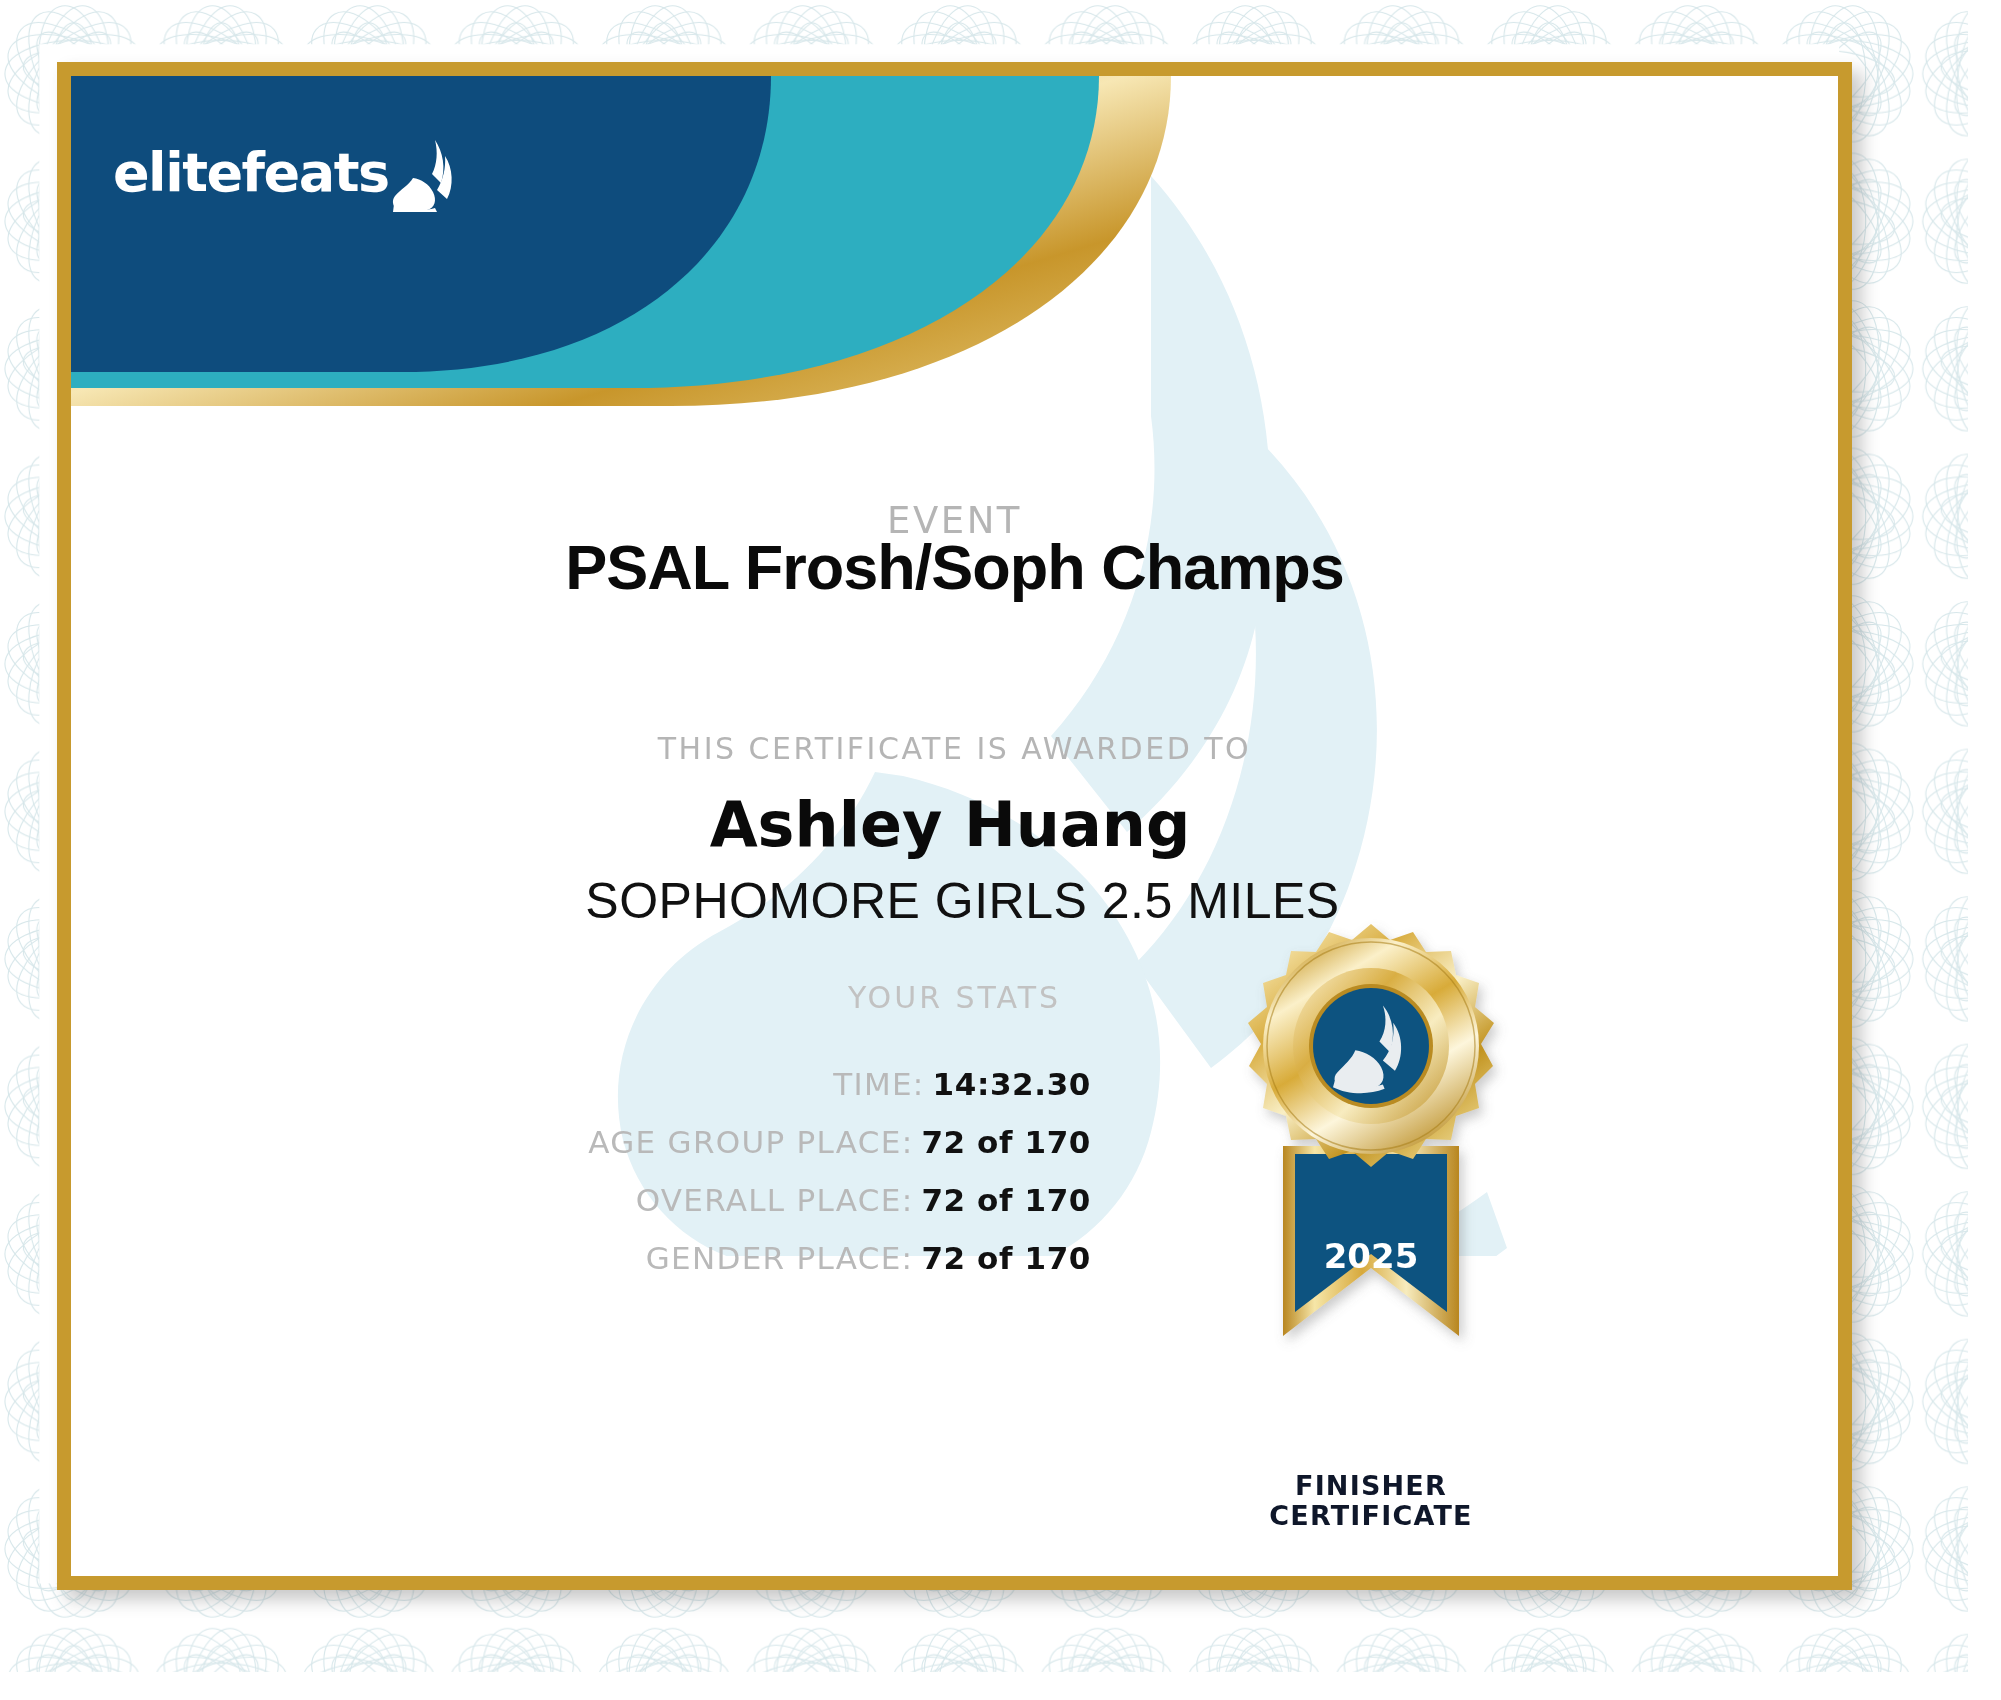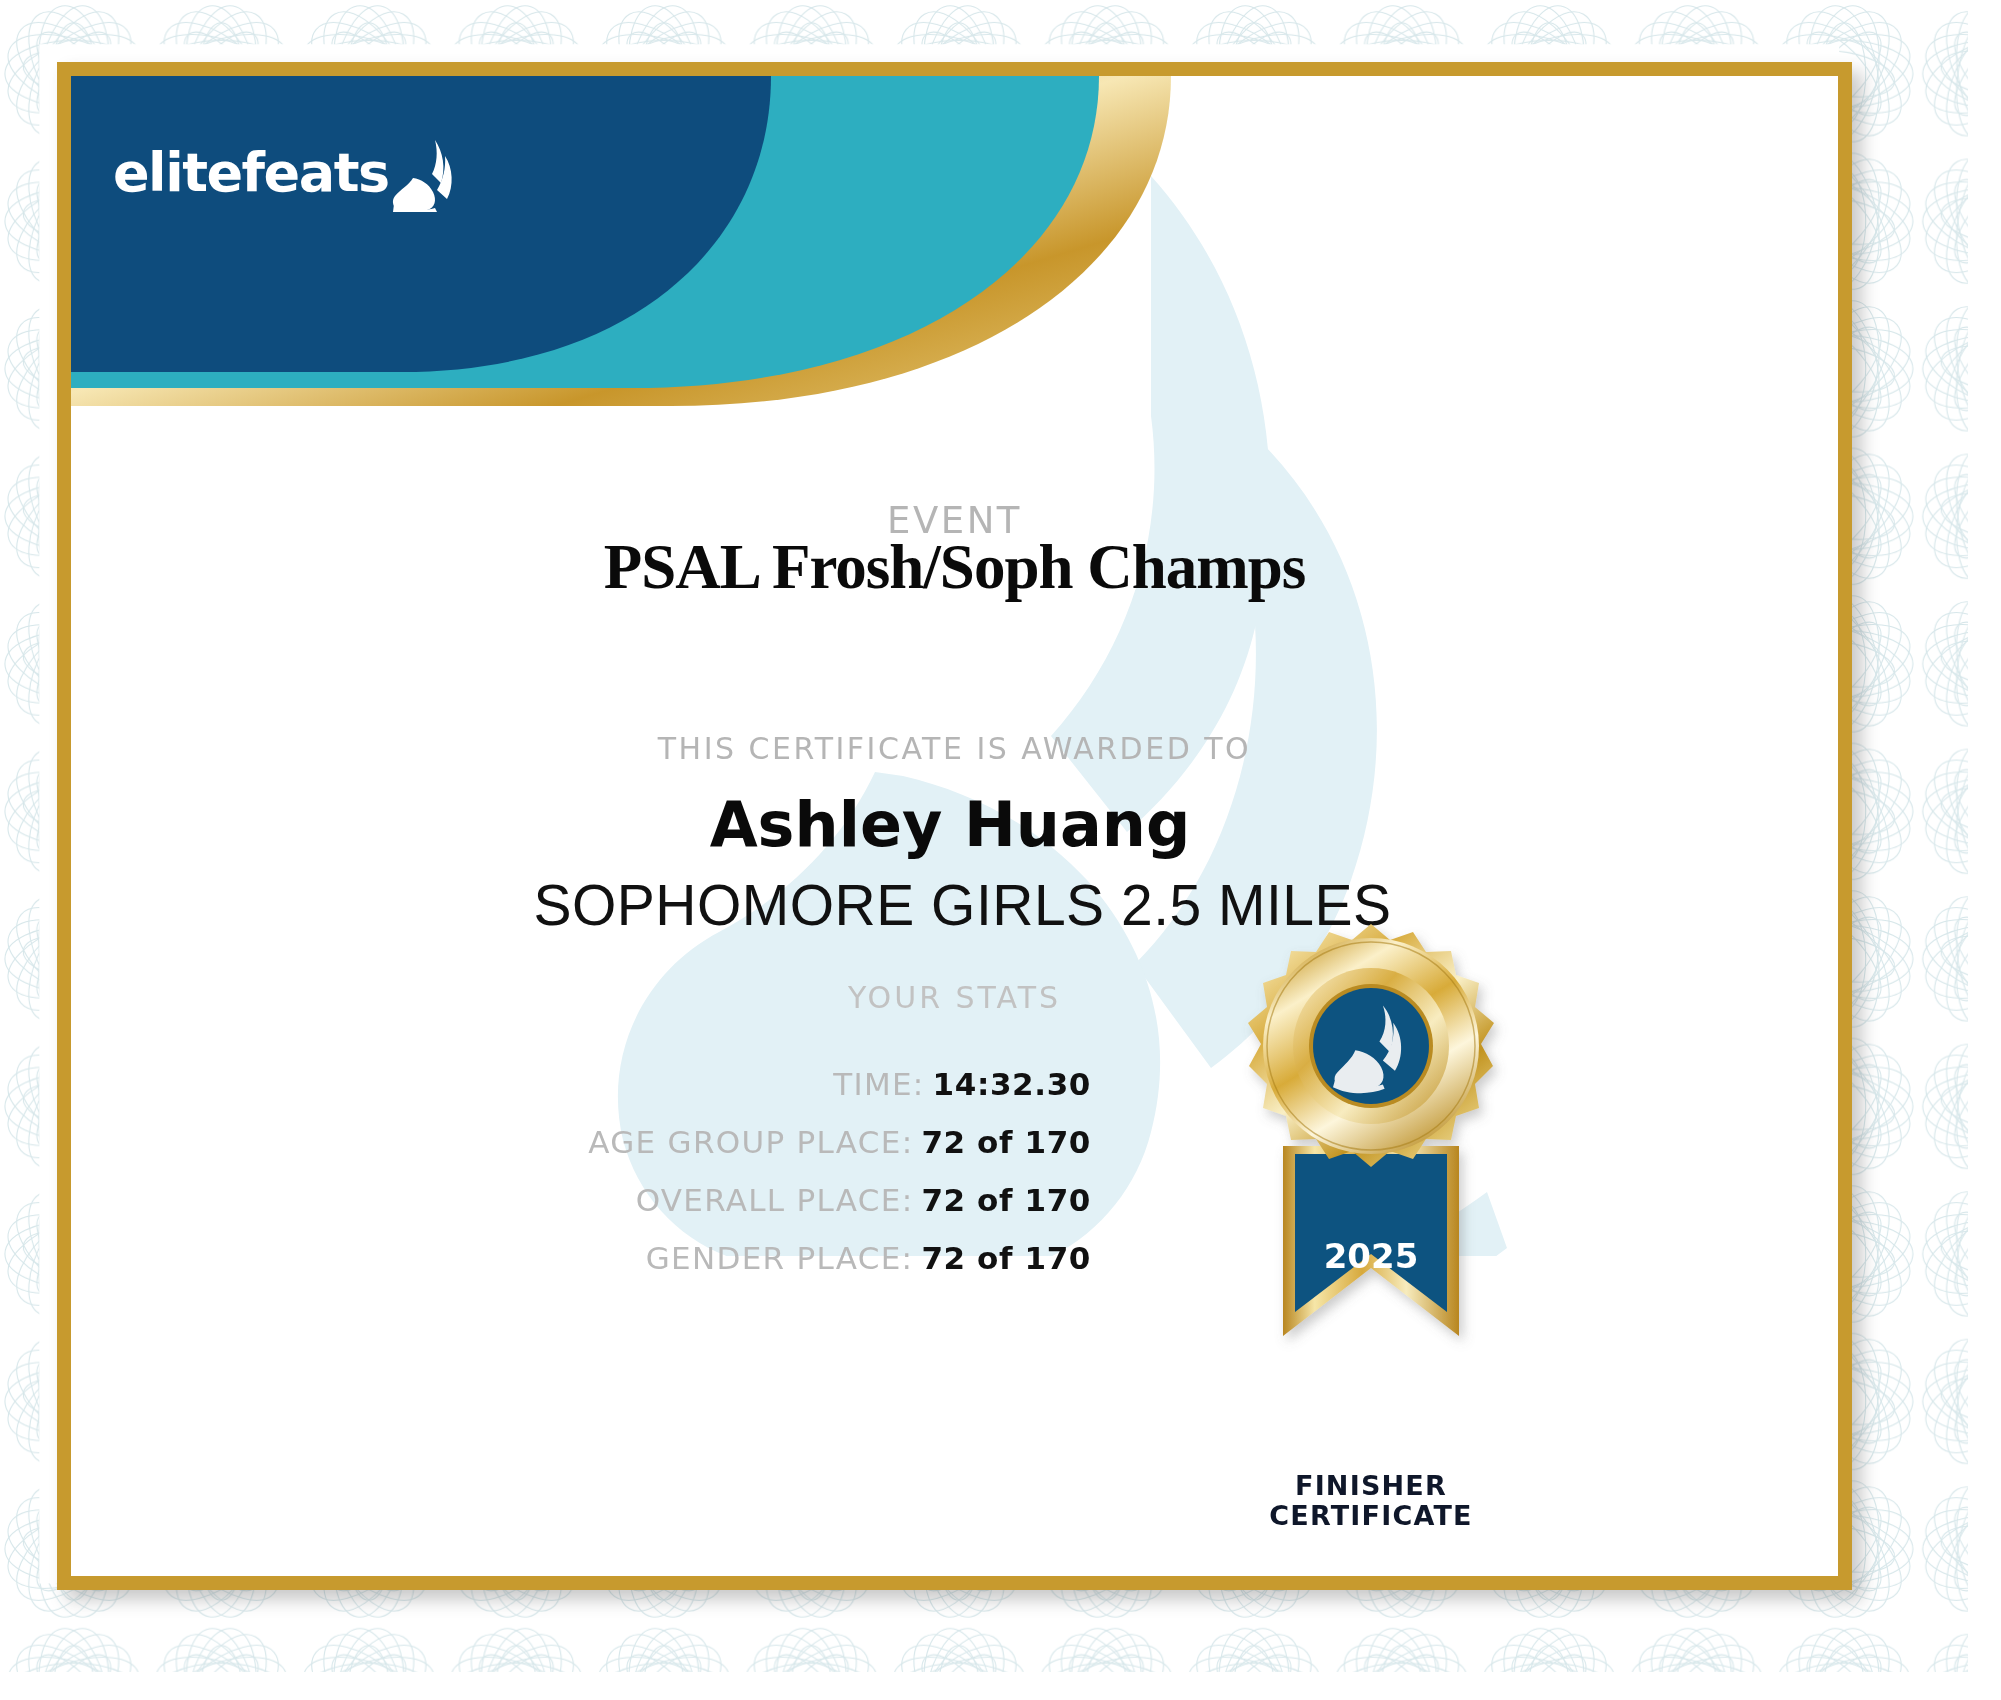--- a/index.html
+++ b/index.html
@@ -51,33 +51,33 @@
   .content{position:absolute;left:0;top:0;width:100%;height:100%;z-index:6;}
 
   .lbl{
     font-family:"DejaVu Sans", sans-serif;
     color:#b5b5b5;font-weight:500;letter-spacing:2.5px;
     text-align:center;
   }
   .event-label{position:absolute;left:0;right:0;top:423px;font-size:37px;}
   .event-title{
     position:absolute;left:0;right:0;top:455px;text-align:center;
-    font-family:Liberation Serif, serif;font-weight:bold;
+    font-family:Liberation Sans, sans-serif;font-weight:bold;
     font-size:63px;color:#0a0a0a;letter-spacing:-1px;
   }
   .awarded-label{position:absolute;left:0;right:0;top:655px;font-size:30px;letter-spacing:2.5px;}
   .recipient{
     position:absolute;left:0;right:9px;top:712px;text-align:center;
     font-family:"DejaVu Sans", sans-serif;font-weight:bold;
     font-size:62px;color:#0a0a0a;letter-spacing:0px;
   }
   .division{
     position:absolute;left:0;right:0;top:796px;text-align:center;
     font-family:"Liberation Sans", sans-serif;font-weight:400;
-    font-size:57px;color:#111;letter-spacing:0.5px;padding-left:16px;
+    font-size:50px;color:#111;letter-spacing:0.5px;padding-left:16px;
   }
   .stats-label{position:absolute;left:0;right:0;top:904px;font-size:30px;letter-spacing:3px;color:#c2c2c2;}
 
   .stats{position:absolute;left:0;top:990px;width:1020px;}
   .stat-row{
     text-align:right;padding-right:0;margin-bottom:22px;
     white-space:nowrap;
   }
   .stat-key{
     font-family:"DejaVu Sans", sans-serif;

